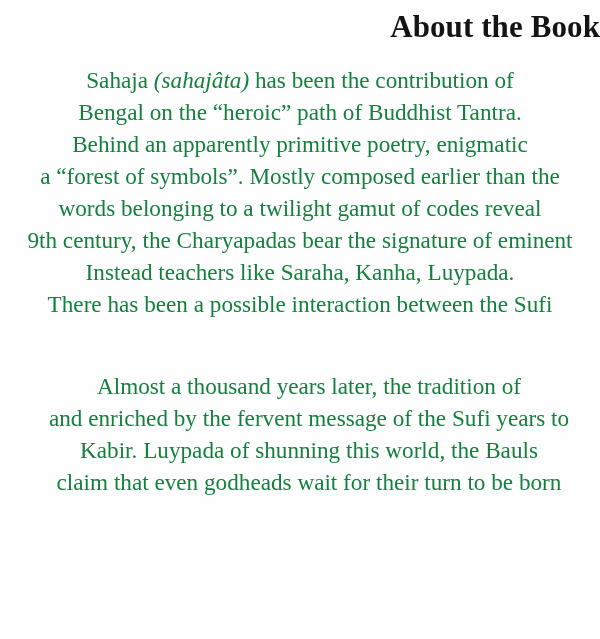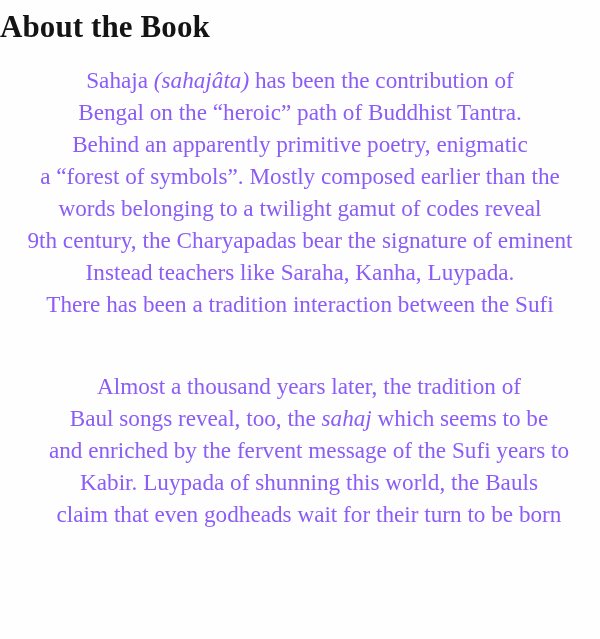--- a/index.html
+++ b/index.html
@@ -18,39 +18,39 @@
   }
   .page {
     width: 600px;
     height: 639px;
     box-sizing: border-box;
     padding: 0;
     position: relative;
     background: #fefefe;
   }
   .page-title {
-    text-align: left;
+    text-align: right;
     font-weight: bold;
     font-size: 31px;
     line-height: 34px;
     letter-spacing: 0.1px;
     margin: 0;
     padding-top: 10px;
     color: #141414;
   }
   .body-block {
     margin-top: 20px;
   }
   .para {
     text-align: center;
     font-size: 23.2px;
     line-height: 32px;
     margin: 8px;
     padding: 0 6px;
-    color: #8b5cf6;
+    color: #15803d;
   }
   .para + .para {
     margin-top: 50px;
     padding-left: 24px;
   }
   .line {
     display: block;
     white-space: nowrap;
   }
   .it {
@@ -66,24 +66,23 @@
 
   <div class="body-block">
     <p class="para">
         <span class="line"><span>Sahaja </span><span class="it">(sahajâta)</span><span> has been the contribution of</span></span>
         <span class="line"><span>Bengal on the “heroic” path of Buddhist Tantra.</span></span>
         <span class="line"><span>Behind an apparently primitive poetry, enigmatic</span></span>
         <span class="line"><span>a “forest of symbols”. Mostly composed earlier than the</span></span>
         <span class="line"><span>words belonging to a twilight gamut of codes reveal</span></span>
         <span class="line"><span>9th century, the Charyapadas bear the signature of eminent</span></span>
         <span class="line"><span>Instead teachers like Saraha, Kanha, Luypada.</span></span>
-        <span class="line"><span>There has been a tradition interaction between the Sufi</span></span>
+        <span class="line"><span>There has been a possible interaction between the Sufi</span></span>
       </p>
     <p class="para">
         <span class="line"><span>Almost a thousand years later, the tradition of</span></span>
-        <span class="line"><span>Baul songs reveal, too, the </span><span class="it">sahaj</span><span> which seems to be</span></span>
         <span class="line"><span>and enriched by the fervent message of the Sufi years to</span></span>
         <span class="line"><span>Kabir. Luypada of shunning this world, the Bauls</span></span>
         <span class="line"><span>claim that even godheads wait for their turn to be born</span></span>
       </p>
   </div>
 
 </div>
 
 </body></html>

